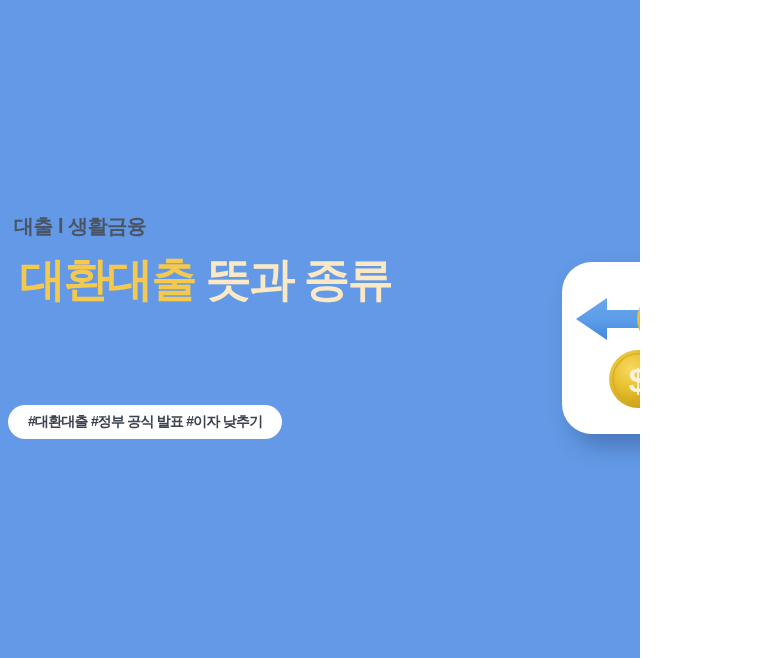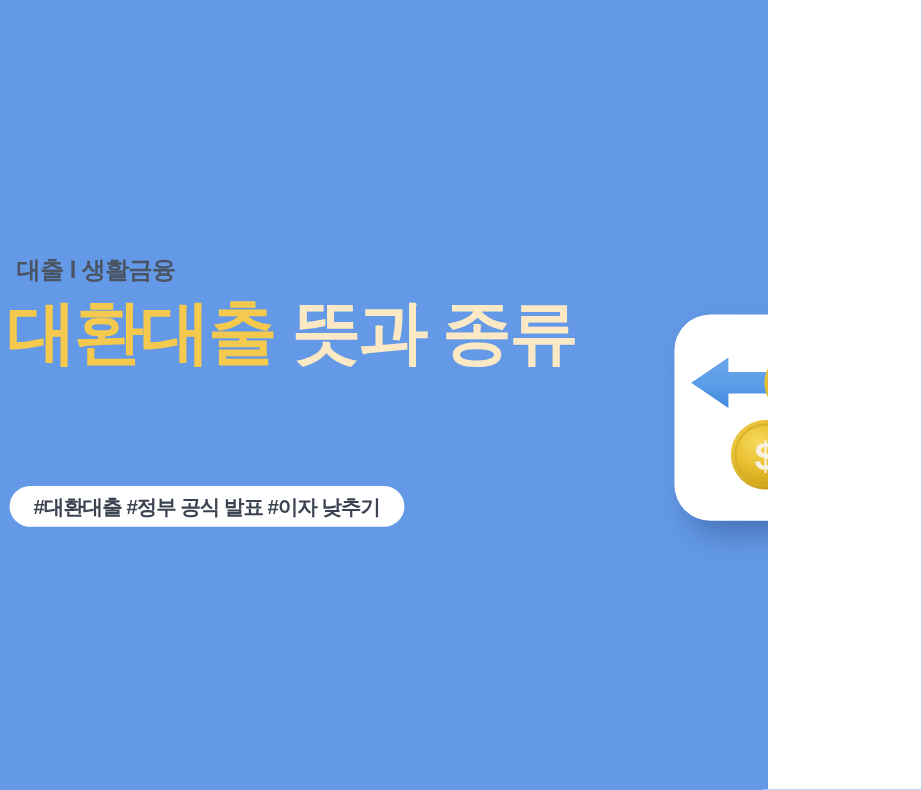--- a/index.html
+++ b/index.html
@@ -34,23 +34,23 @@
     margin: 0 0 6px 14px;
     font-size: 20px;
     font-weight: 700;
     letter-spacing: -0.5px;
     color: #4b5463;
     line-height: 1.2;
     white-space: nowrap;
   }
 
   .headline {
-    margin: 0;
+    margin: 14px;
     padding: 0 0 0 6px;
-    font-size: 58px;
+    font-size: 46px;
     font-weight: 800;
     line-height: 1.18;
     letter-spacing: -2.2px;
     white-space: nowrap;
   }
   .headline-l2 {
     margin-top: -4px;
   }
 
   .t-gold   { color: #f5c84e; }
@@ -65,21 +65,21 @@
     top: 405px;
     height: 34px;
     display: flex;
     align-items: center;
     padding: 0 20px;
     background: #ffffff;
     border-radius: 18px;
     box-sizing: border-box;
   }
   .tag-pill-label {
-    font-size: 17px;
+    font-size: 14px;
     font-weight: 800;
     letter-spacing: -0.8px;
     color: #3b4250;
     white-space: nowrap;
   }
 
   
   .icon-card {
     position: absolute;
     left: 562px;

